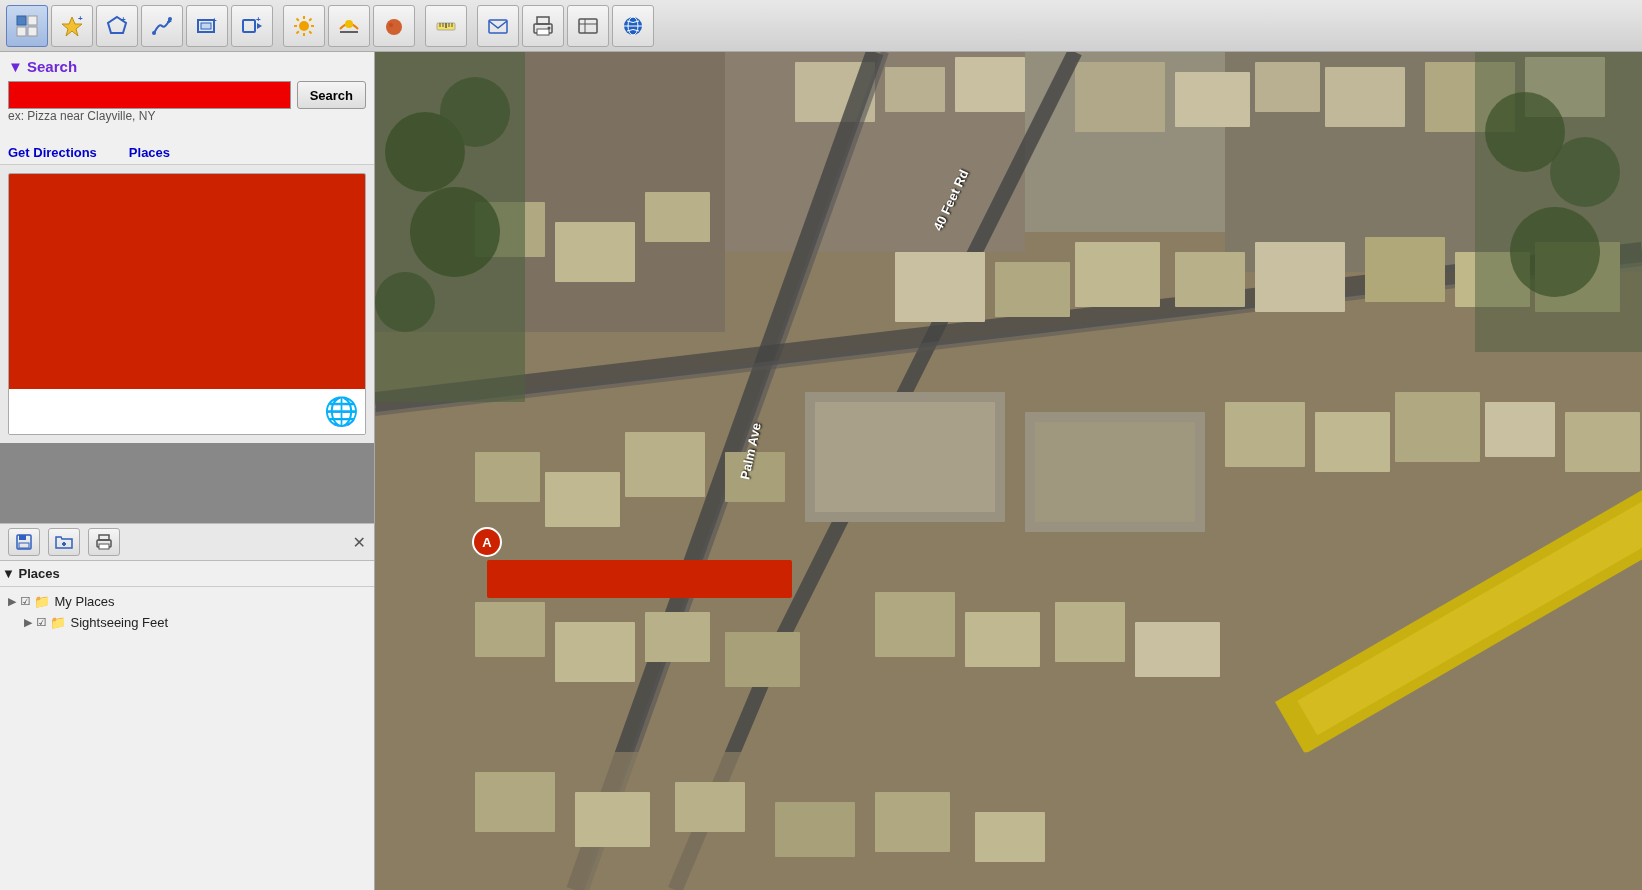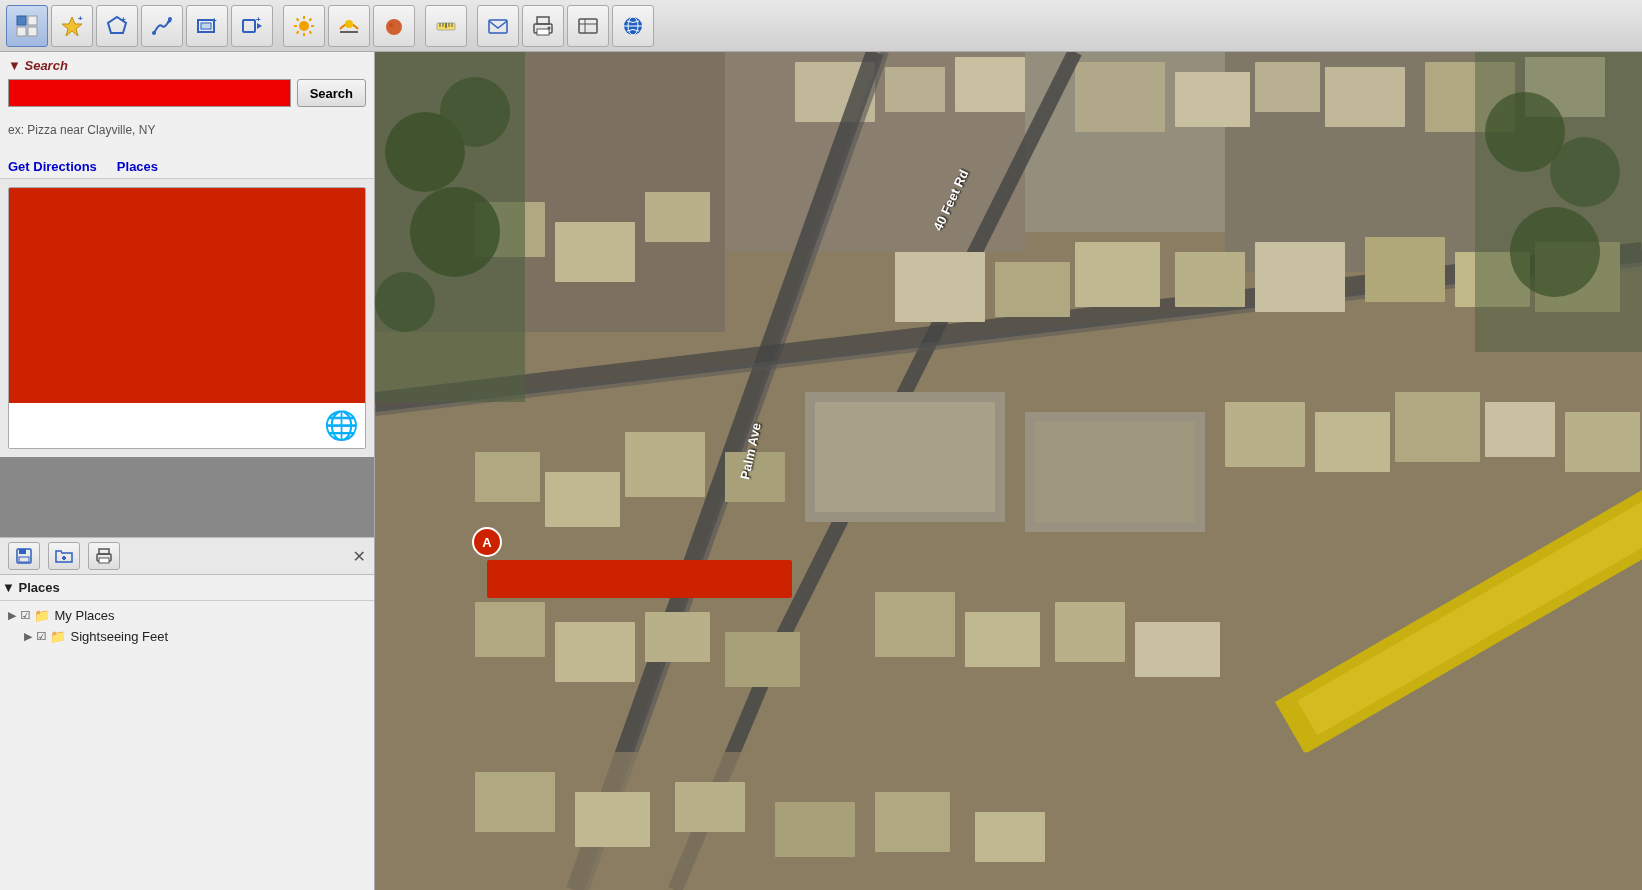--- a/index.html
+++ b/index.html
@@ -61,21 +61,21 @@
     }
     #search-header {
       display: flex;
       align-items: center;
       gap: 6px;
       margin-bottom: 6px;
     }
     #search-row {
       display: flex;
       gap: 6px;
-      margin-bottom: 16px;
+      margin-bottom: 0;
     }
     #search-input {
       flex: 1;
       height: 28px;
       background: #e00;
       border: 1px solid #999;
       padding: 2px 4px;
       font-size: 13px;
     }
     #search-button {
@@ -88,21 +88,21 @@
       font-size: 13px;
       font-weight: bold;
     }
     #search-hint {
       font-size: 12px;
       color: #555;
       margin-bottom: 22px;
     }
     #search-links {
       display: flex;
-      gap: 20px;
+      gap: 32px;
     }
     #search-links a {
       color: #0000cc;
       font-size: 13px;
       font-weight: bold;
       text-decoration: none;
       cursor: pointer;
     }
 
     
@@ -332,21 +332,21 @@
     </svg>
   </div>
 </div>
 
 <div id="main">
 
   <div id="left-panel">
 
     <div id="search-section">
       <div id="search-header">
-        <span style="font-size:13px; font-weight:bold; color:#7f1d1d;font-style:italic;">▼ Search</span>
+        <span style="font-size:15px; font-weight:bold; color:#6d28d9;">▼ Search</span>
       </div>
       <div id="search-row">
         <input type="text" id="search-input" value="" style="">
         <button id="search-button">Search</button>
       </div>
       <div id="search-hint">ex: Pizza near Clayville, NY</div>
       <div id="search-links">
         <a>Get Directions</a>
         <a>Places</a>
       </div>

